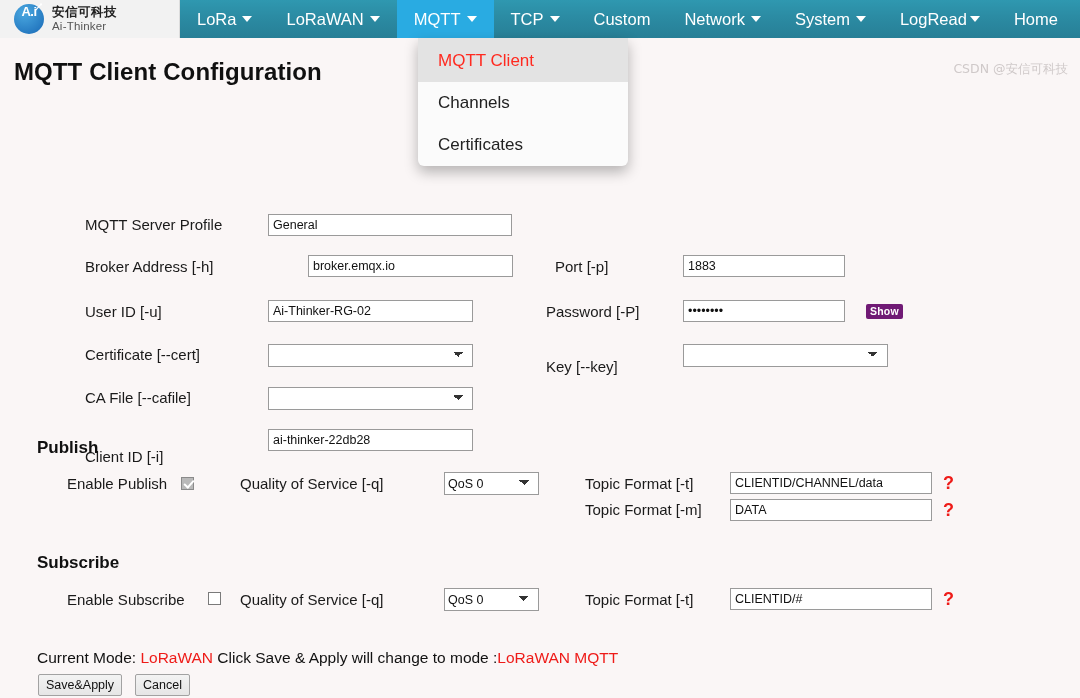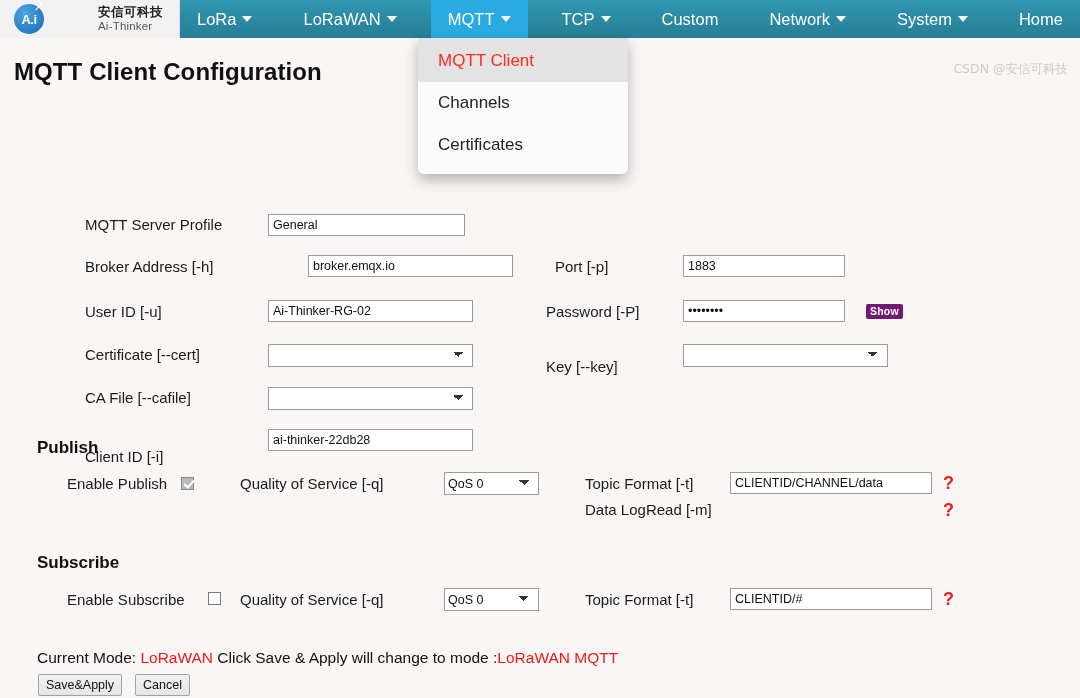--- a/index.html
+++ b/index.html
@@ -29,48 +29,47 @@
     padding-left: 14px;
     gap: 8px;
     border-right: 1px solid #dcdcdc;
     flex: 0 0 180px;
   }
   .brand-logo {
     position: relative;
     width: 30px; height: 30px;
     border-radius: 50%;
     background: radial-gradient(circle at 35% 30%, #4aa8e0 0%, #2478c0 75%, #1f63a8 100%);
-    display: flex; align-items: center; justify-content: center;
+    display: flex; align-items: flex-start; justify-content: center;
     color: #ffffff;
     font-weight: bold;
     font-size: 13px;
     letter-spacing: -0.5px;
     flex: 0 0 30px;
   }
   .brand-logo .antenna {
     position: absolute;
     top: -1px; right: 1px;
     width: 8px; height: 8px;
   }
-  .brand-text { line-height: 1.1; margin-left: 46px; }
+  .brand-text { line-height: 1.1; }
   .brand-cn {
     font-size: 12.5px; font-weight: bold; color: #222;
     font-family: "DejaVu Sans", sans-serif;
     letter-spacing: 0.5px;
   }
   .brand-en {
     font-size: 11.5px; color: #555; letter-spacing: 0.2px;
     margin-top: 1px;
   }
 
   .nav-items {
     display: flex;
     align-items: stretch;
     flex: 1;
-    justify-content: space-between;
   }
   .nav-item {
     display: flex;
     align-items: center;
     justify-content: center;
     padding: 0 17px;
     color: #ffffff;
     font-size: 16.5px;
     white-space: nowrap;
     cursor: pointer;
@@ -89,21 +88,20 @@
 
   
   .dropdown-menu {
     position: absolute;
     left: 418px;
     top: 38px;
     width: 210px;
     background: #fbfbfb;
     border-radius: 0 0 6px 6px;
     box-shadow: 0 6px 14px rgba(0,0,0,0.28);
-    padding-bottom: 8px;
     z-index: 100;
   }
   .dropdown-item {
     padding: 11px 0 11px 20px;
     font-size: 17px;
     color: #222;
     cursor: pointer;
     white-space: nowrap;
   }
   .dropdown-item.selected {
@@ -270,20 +268,24 @@
       <span>Custom</span>
     </div>
     <div class="nav-item">
       <span>Network</span>
       <span class="caret"></span>
     </div>
     <div class="nav-item">
       <span>System</span>
       <span class="caret"></span>
     </div>
+    <div class="nav-item tight">
+      <span>LogRead</span>
+      <span class="caret"></span>
+    </div>
     <div class="nav-item">
       <span>Home</span>
     </div>
   </div>
 
   <div class="dropdown-menu">
     <div class="dropdown-item selected first">
       <span>MQTT Client</span>
     </div>
     <div class="dropdown-item">
@@ -295,21 +297,21 @@
   </div>
 </div>
 
 <div class="page">
 
   <div class="page-title">MQTT Client Configuration</div>
 
   <div class="form-area">
 
     <div class="flabel" style="left:85px; top:110px;">MQTT Server Profile</div>
-    <input class="ctrl" style="left: 268px; top: 108px; width: 197px;" type="text" value="General">
+    <input class="ctrl" style="left: 268px; top: 108px; width: 244px;" type="text" value="General">
 
     <div class="flabel" style="left:85px; top:152px;">Broker Address [-h]</div>
     <input class="ctrl" style="left: 268px; top: 149px; width: 205px; margin-left: 40px;" type="text" value="broker.emqx.io">
     <div class="flabel" style="left:555px; top:152px;">Port [-p]</div>
     <input class="ctrl" style="left: 683px; top: 149px; width: 162px;" type="text" value="1883">
 
     <div class="flabel" style="left:85px; top:197px;">User ID [-u]</div>
     <input class="ctrl" style="left: 268px; top: 194px; width: 205px;" type="text" value="Ai-Thinker-RG-02">
     <div class="flabel" style="left:546px; top:197px;">Password [-P]</div>
     <input class="ctrl" style="left: 683px; top: 194px; width: 162px;" type="text" value="••••••••">
@@ -340,21 +342,22 @@
 
   <div class="flabel" style="left:240px; top:417px;">Quality of Service [-q]</div>
   <select class="ctrl" style="left:444px; top:414px; width:95px;">
     <option>QoS 0</option>
   </select>
 
   <div class="flabel" style="left:585px; top:417px;">Topic Format [-t]</div>
   <input class="ctrl" style="left: 730px; top: 414px; width: 202px;" type="text" value="CLIENTID/CHANNEL/data">
   <div class="qmark" style="left:943px; top:415px;">?</div>
 
-  <div class="flabel" style="left:585px; top:443px;">Data LogRead [-m]</div>
+  <div class="flabel" style="left:585px; top:443px;">Topic Format [-m]</div>
+  <input class="ctrl" style="left: 730px; top: 441px; width: 202px;" type="text" value="DATA">
   <div class="qmark" style="left:943px; top:442px;">?</div>
 
   <div class="section-title" style="left:37px; top:495px;">Subscribe</div>
 
   <div class="flabel" style="left:67px; top:533px;">Enable Subscribe</div>
   <div class="chk" style="left:208px; top:534px;"></div>
 
   <div class="flabel" style="left:240px; top:533px;">Quality of Service [-q]</div>
   <select class="ctrl" style="left:444px; top:530px; width:95px;">
     <option>QoS 0</option>

